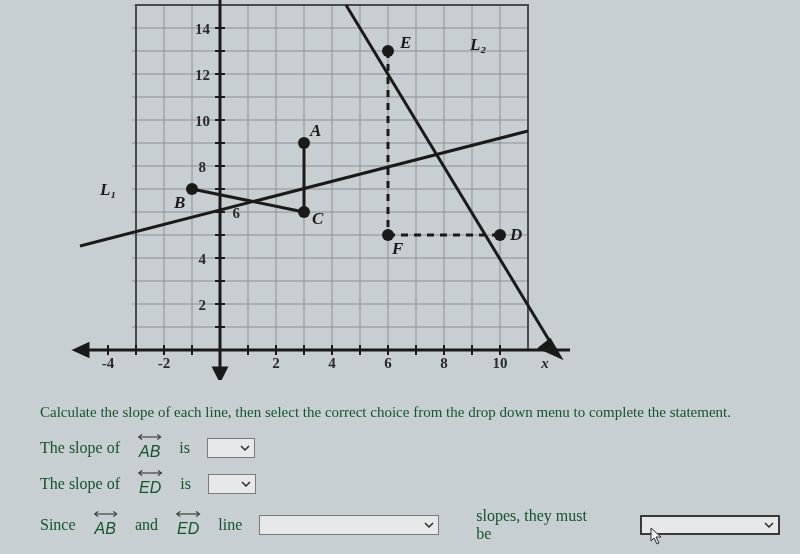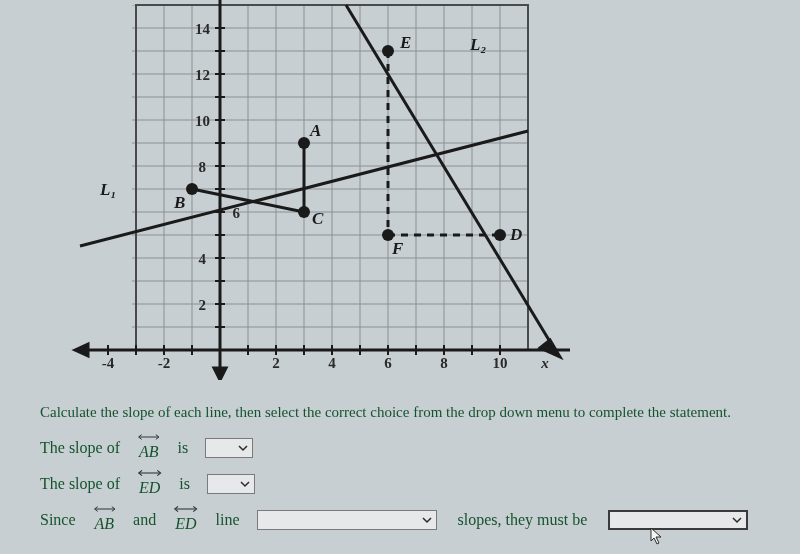--- a/index.html
+++ b/index.html
@@ -36,21 +36,21 @@
       margin-bottom: 10px;
       display: flex;
       align-items: center;
       gap: 17px;
       font-size: 16px;
     }
     .overline-wrap {
       position: relative;
       display: inline-block;
       font-style: italic;
-      font-family: Liberation Serif, serif;
+      font-family: Liberation Sans, sans-serif;
       padding-top: 8px;
       margin: 0 2px;
     }
     .overline-arrow {
       position: absolute;
       top: -3px;
       left: -2px;
       right: -2px;
       height: 10px;
       pointer-events: none;
@@ -76,21 +76,21 @@
     }
     .chevron svg { width: 100%; height: 100%; display: block; }
     .cursor-overlay {
       position: absolute;
       right: 135px;
       bottom: 8px;
       width: 16px;
       height: 20px;
       pointer-events: none;
     }
-    .spacer { margin: 0 4px; }
+    .spacer { margin: 0 20px; }
   </style>
 </head>
 <body>
 
 <div class="graph-area">
   <svg viewBox="0 0 510 380">
 
     <defs>
       <clipPath id="gridclip">
           <rect x="62" y="5" width="396" height="345"></rect>

